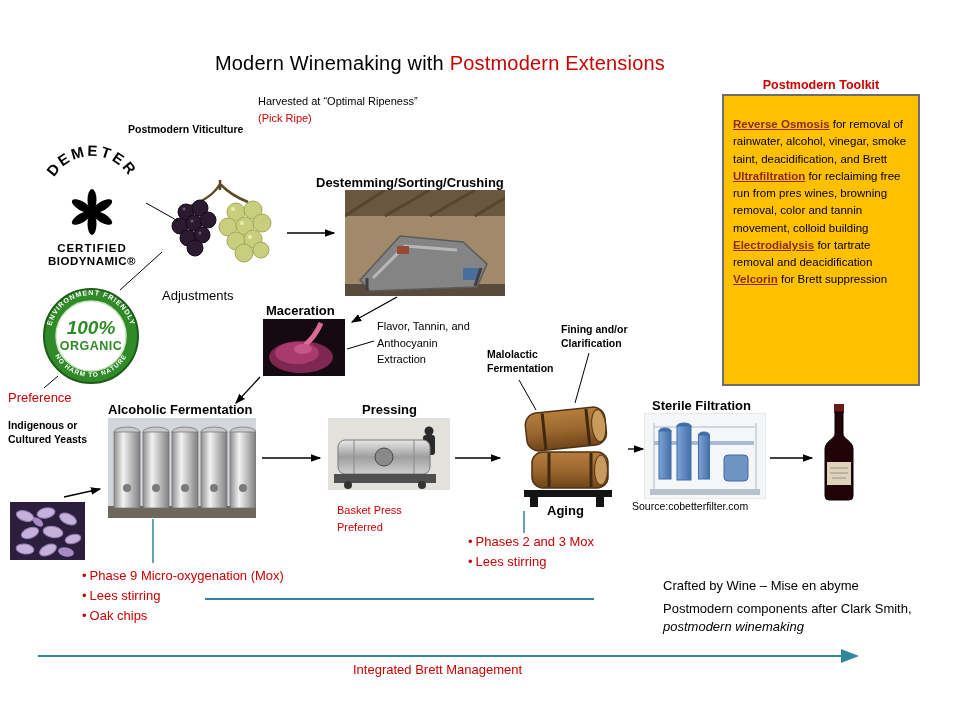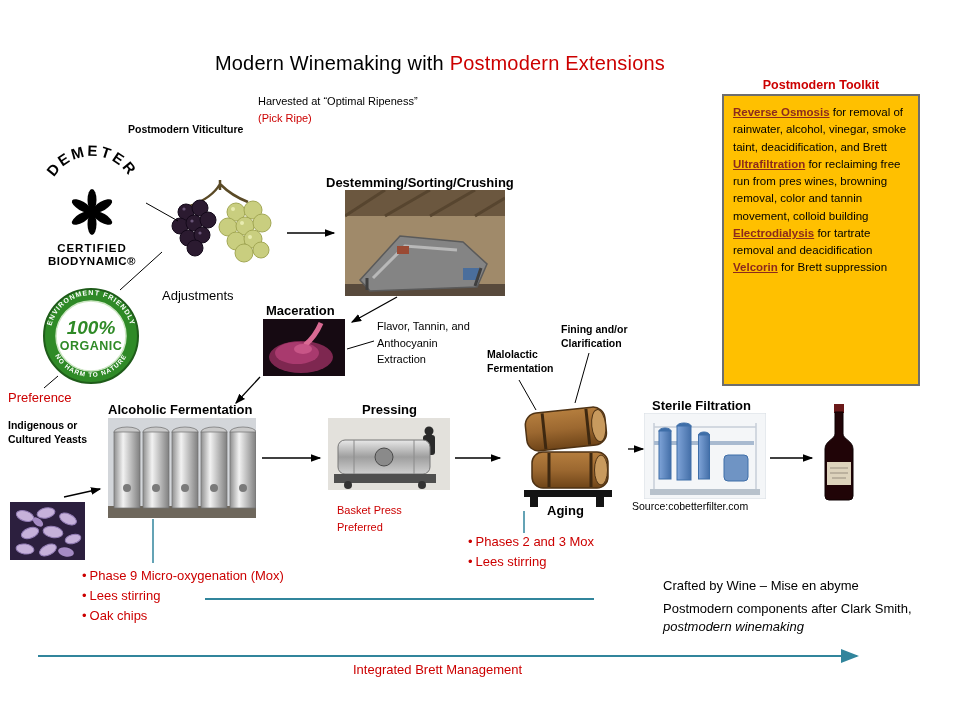--- a/index.html
+++ b/index.html
@@ -17,21 +17,21 @@
   .t13{font-size:13px;line-height:1.3;}
   .t13l{font-size:11px;line-height:1.5;}
   .b{font-weight:bold;}
   .i{font-style:italic;}
   .red{color:var(--red);}
   .sm{font-size:10.5px;font-weight:bold;line-height:1.35;}
   .title{font-size:20px;letter-spacing:0.2px;text-align:center;}
   .toolkit-head{font-size:12.5px;font-weight:bold;color:var(--red);text-align:center;}
   .toolkit-box{
     background:var(--gold);border:2px solid #6E6E6E;box-sizing:border-box;
-    padding:8px 9px;font-size:11.5px;line-height:1.5;
+    padding:20px 9px;font-size:11.5px;line-height:1.5;
   }
   .toolkit-box .term{font-weight:bold;text-decoration:underline;color:var(--term);}
   ul.bullets{list-style:none;margin:0;padding:0;font-size:13px;line-height:1.55;color:var(--red);}
   ul.bullets li::before{content:"•";margin-right:3px;}
   svg{display:block;}
   .overlay{position:absolute;left:0;top:0;pointer-events:none;z-index:3;}
   .txt{z-index:4;}
   .img{z-index:2;}
 </style>
 </head>
@@ -131,21 +131,21 @@
           <circle cx="84" cy="45" r="2"></circle>
           <circle cx="92" cy="59" r="2"></circle>
         </g>
     </svg>
   </div>
 
   <div class="abs t13l txt" style="left:258px;top:93px;width:162px;">
     <span>Harvested at “Optimal Ripeness” </span><span class="red">(Pick Ripe)</span>
   </div>
 
-  <div class="abs t13 b txt" style="left:326px;top:175px;">Destemming/Sorting/Crushing</div>
+  <div class="abs t13 b txt" style="left:316px;top:175px;">Destemming/Sorting/Crushing</div>
   <div class="abs img" style="left:345px;top:190px;">
     <svg width="160" height="106" viewBox="0 0 160 106">
       <rect width="160" height="106" fill="#A08A6A"></rect>
       <rect width="160" height="26" fill="#6B573F"></rect>
       <path d="M0,26 L40,0 M40,26 L85,0 M85,26 L130,0 M130,26 L160,8" stroke="#57452F" stroke-width="3" fill="none"></path>
       <rect y="94" width="160" height="12" fill="#584A3C"></rect>
       <polygon points="15,90 55,46 118,52 142,74 132,97 25,101" fill="#848484" stroke="#5A5A5A" stroke-width="1.5"></polygon>
       <path d="M28,88 L60,56 L112,60" stroke="#B8B8B8" stroke-width="3" fill="none"></path>
       <rect x="52" y="56" width="12" height="8" fill="#9A4A34"></rect>
       <rect x="118" y="78" width="16" height="12" fill="#4A6E9C"></rect>

